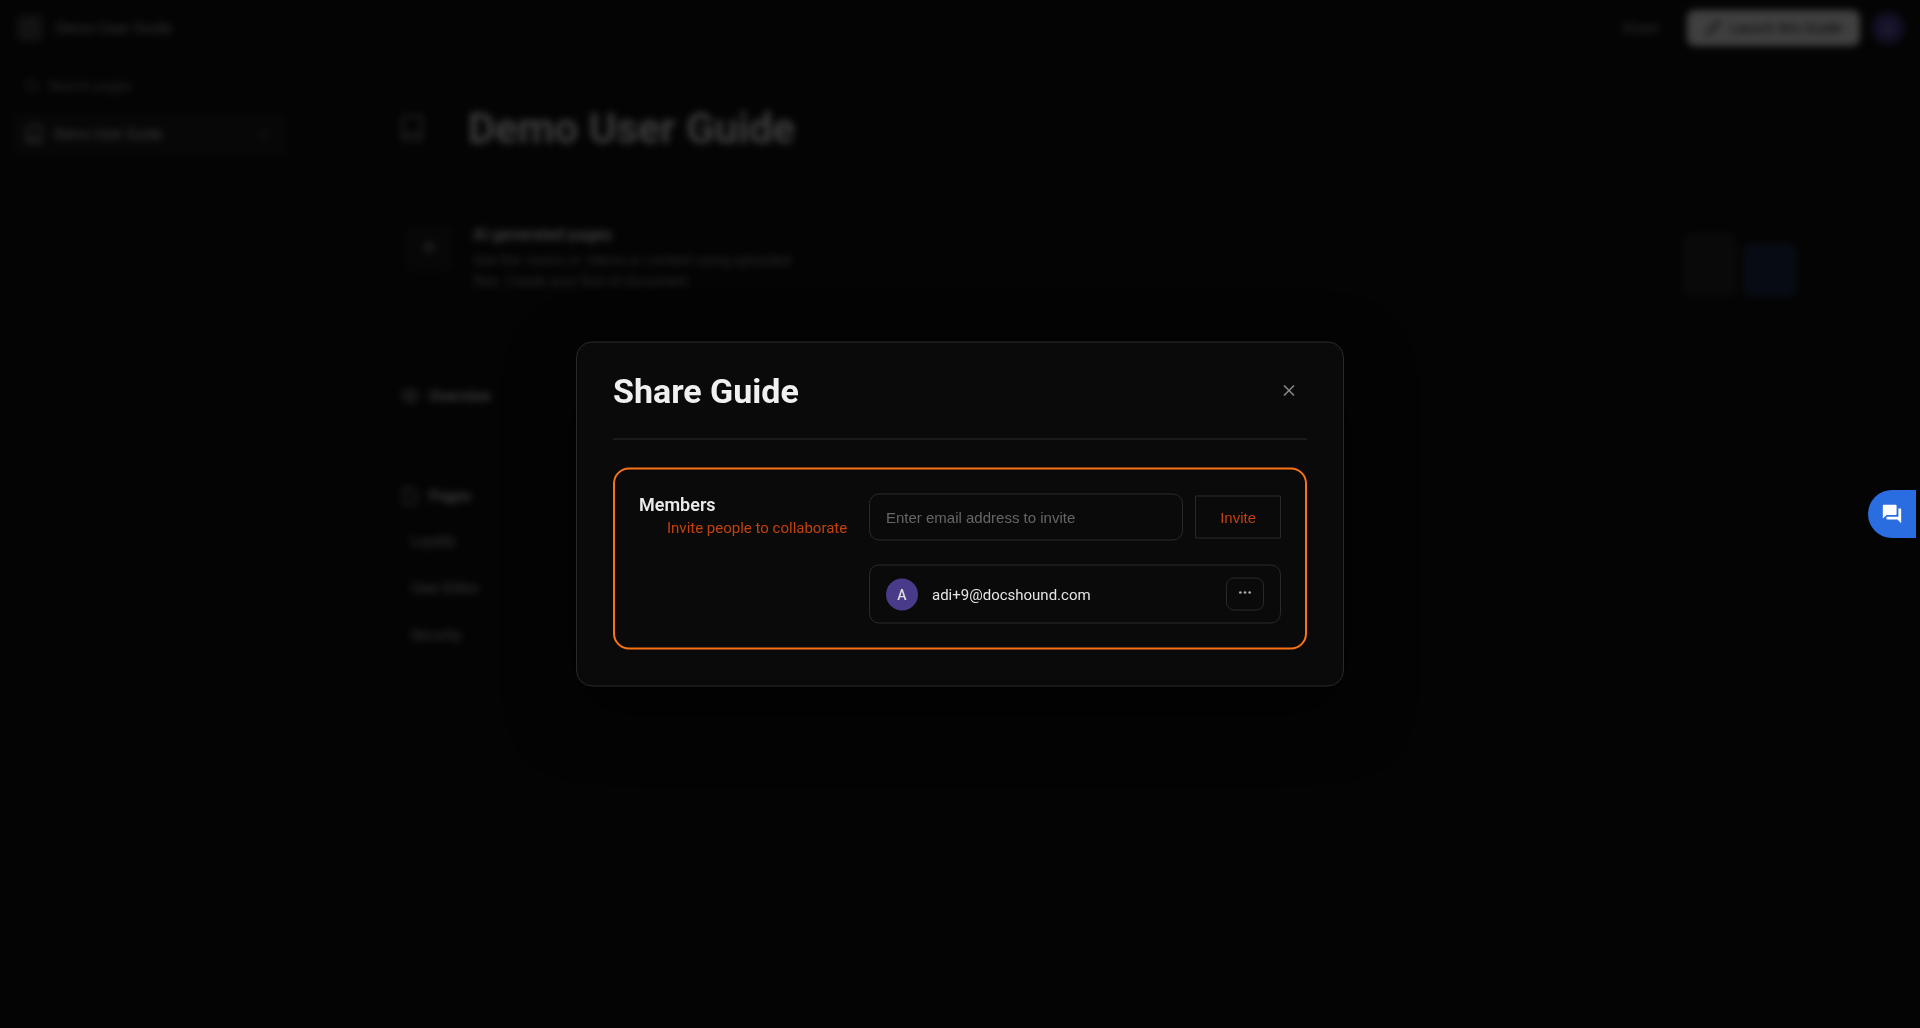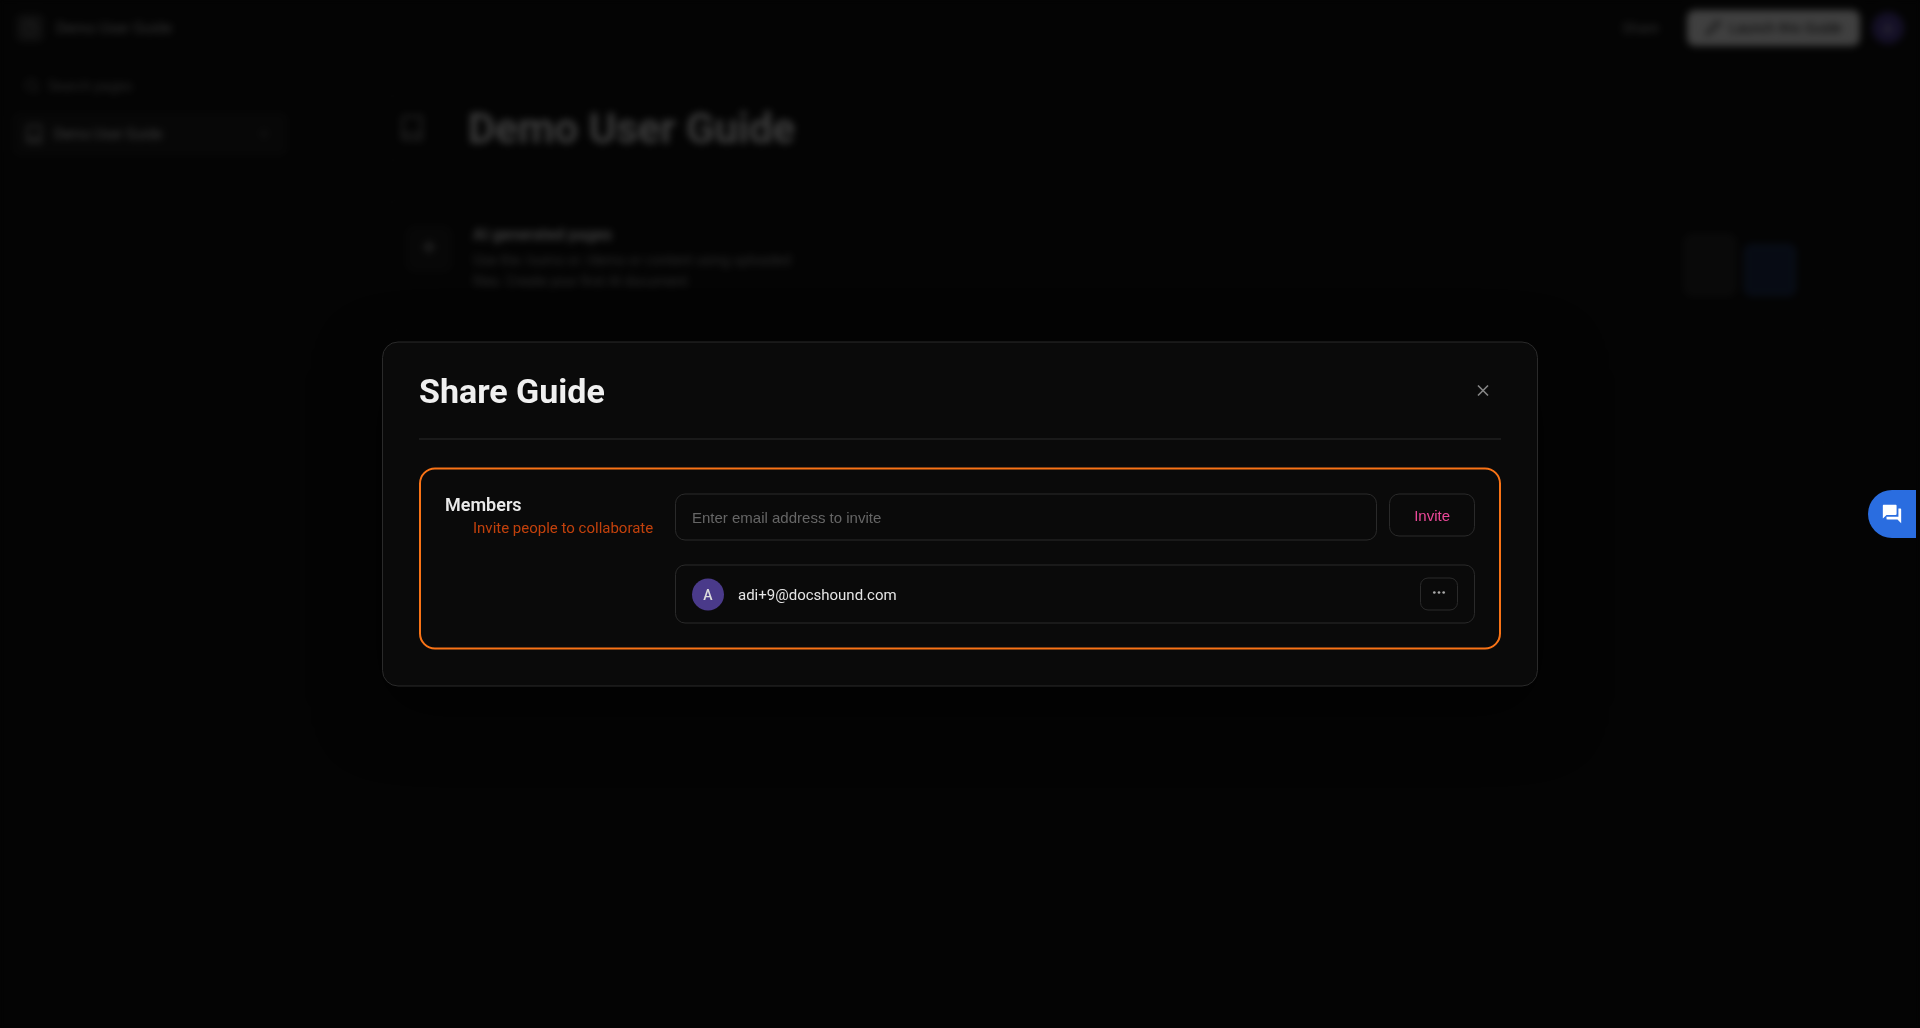--- a/index.html
+++ b/index.html
@@ -42,36 +42,36 @@
     .section-panel { border: 1px solid #333; border-radius: 16px; padding: 20px; }
     .section-heading { display: flex; align-items: center; gap: 10px; font-size: 15px; font-weight: 600; color: #e5e5e5; margin-bottom: 16px; }
     .page-list { display: flex; flex-direction: column; gap: 6px; }
     .page-row { display: flex; align-items: center; justify-content: space-between; padding: 12px 10px; border-bottom: 1px solid #222; }
     .page-row:last-child { border-bottom: none; }
     .page-name { font-size: 14px; color: #ccc; }
     .page-meta { font-size: 12px; color: #777; }
     
     
     .scrim { position: fixed; inset: 0; background: rgba(0,0,0,0.6); backdrop-filter: blur(2px); }
-    .modal { position: fixed; top: 50%; left: 50%; transform: translate(-50%, -50%); width: 1156px; background: #0a0a0a; border: 1px solid #2a2a2a; border-radius: 16px; padding: 28px 36px 36px; box-shadow: 0 24px 64px rgba(0,0,0,0.6); }
+    .modal { position: fixed; top: 50%; left: 50%; transform: translate(-50%, -50%); width: 768px; background: #0a0a0a; border: 1px solid #2a2a2a; border-radius: 16px; padding: 28px 36px 36px; box-shadow: 0 24px 64px rgba(0,0,0,0.6); }
     .modal-header { display: flex; align-items: center; justify-content: space-between; margin-bottom: 28px; }
     .modal-title { font-size: 34px; font-weight: 700; color: #f0f0f0; }
     .close-btn { width: 36px; height: 36px; display: flex; align-items: center; justify-content: center; cursor: pointer; color: #888; border: none; background: transparent; }
     
     .divider { height: 1px; background: #2a2a2a; margin-bottom: 28px; }
     
     .members-card { border: 2px solid #f97316; border-radius: 16px; padding: 24px; }
     .invite-row { display: flex; align-items: flex-start; gap: 20px; margin-bottom: 24px; }
     .invite-labels { width: 210px; flex-shrink: 0; }
     .invite-labels .primary { font-size: 18px; font-weight: 600; color: #eaeaea; margin-bottom: 4px; }
     .invite-labels .secondary { font-size: 15px; color: #c2410c; margin-left: 28px; }
-    .invite-input-wrap { flex: 1; display: flex; gap: 12px; align-items: flex-start; }
+    .invite-input-wrap { flex: 1; display: flex; gap: 12px; align-items: center; }
     .invite-input { flex: 1; background: transparent; border: 1px solid #2a2a2a; border-radius: 10px; padding: 14px 16px; color: #e5e5e5; font-size: 15px; outline: none; }
     .invite-input::placeholder { color: #666; }
-    .invite-btn { border: 1px solid #2a2a2a; background: transparent; color: #ec4899; border-radius: 10px; padding: 12px 24px; font-size: 15px; font-weight: 500; cursor: pointer; }
+    .invite-btn { border: 1px solid #2a2a2a; background: transparent; color: #c2410c; border-radius: 1px; padding: 12px 24px; font-size: 15px; font-weight: 500; cursor: pointer; }
     
     .member-row { display: flex; align-items: center; gap: 14px; border: 1px solid #2a2a2a; border-radius: 10px; padding: 12px 16px; margin-left: 230px; }
     .member-avatar { width: 32px; height: 32px; border-radius: 50%; background: #4a3a8a; display: flex; align-items: center; justify-content: center; font-size: 14px; color: #ddd; font-weight: 500; }
     .member-email { flex: 1; font-size: 15px; color: #e5e5e5; }
     .member-menu-btn { border: 1px solid #2a2a2a; background: transparent; border-radius: 8px; padding: 6px 10px; color: #aaa; cursor: pointer; }
     
     
     .assist-bubble { position: fixed; right: 4px; top: 50%; transform: translateY(-50%); width: 48px; height: 48px; border-radius: 50% 0 0 50%; background: #2a6de0; display: flex; align-items: center; justify-content: center; }
     
     

